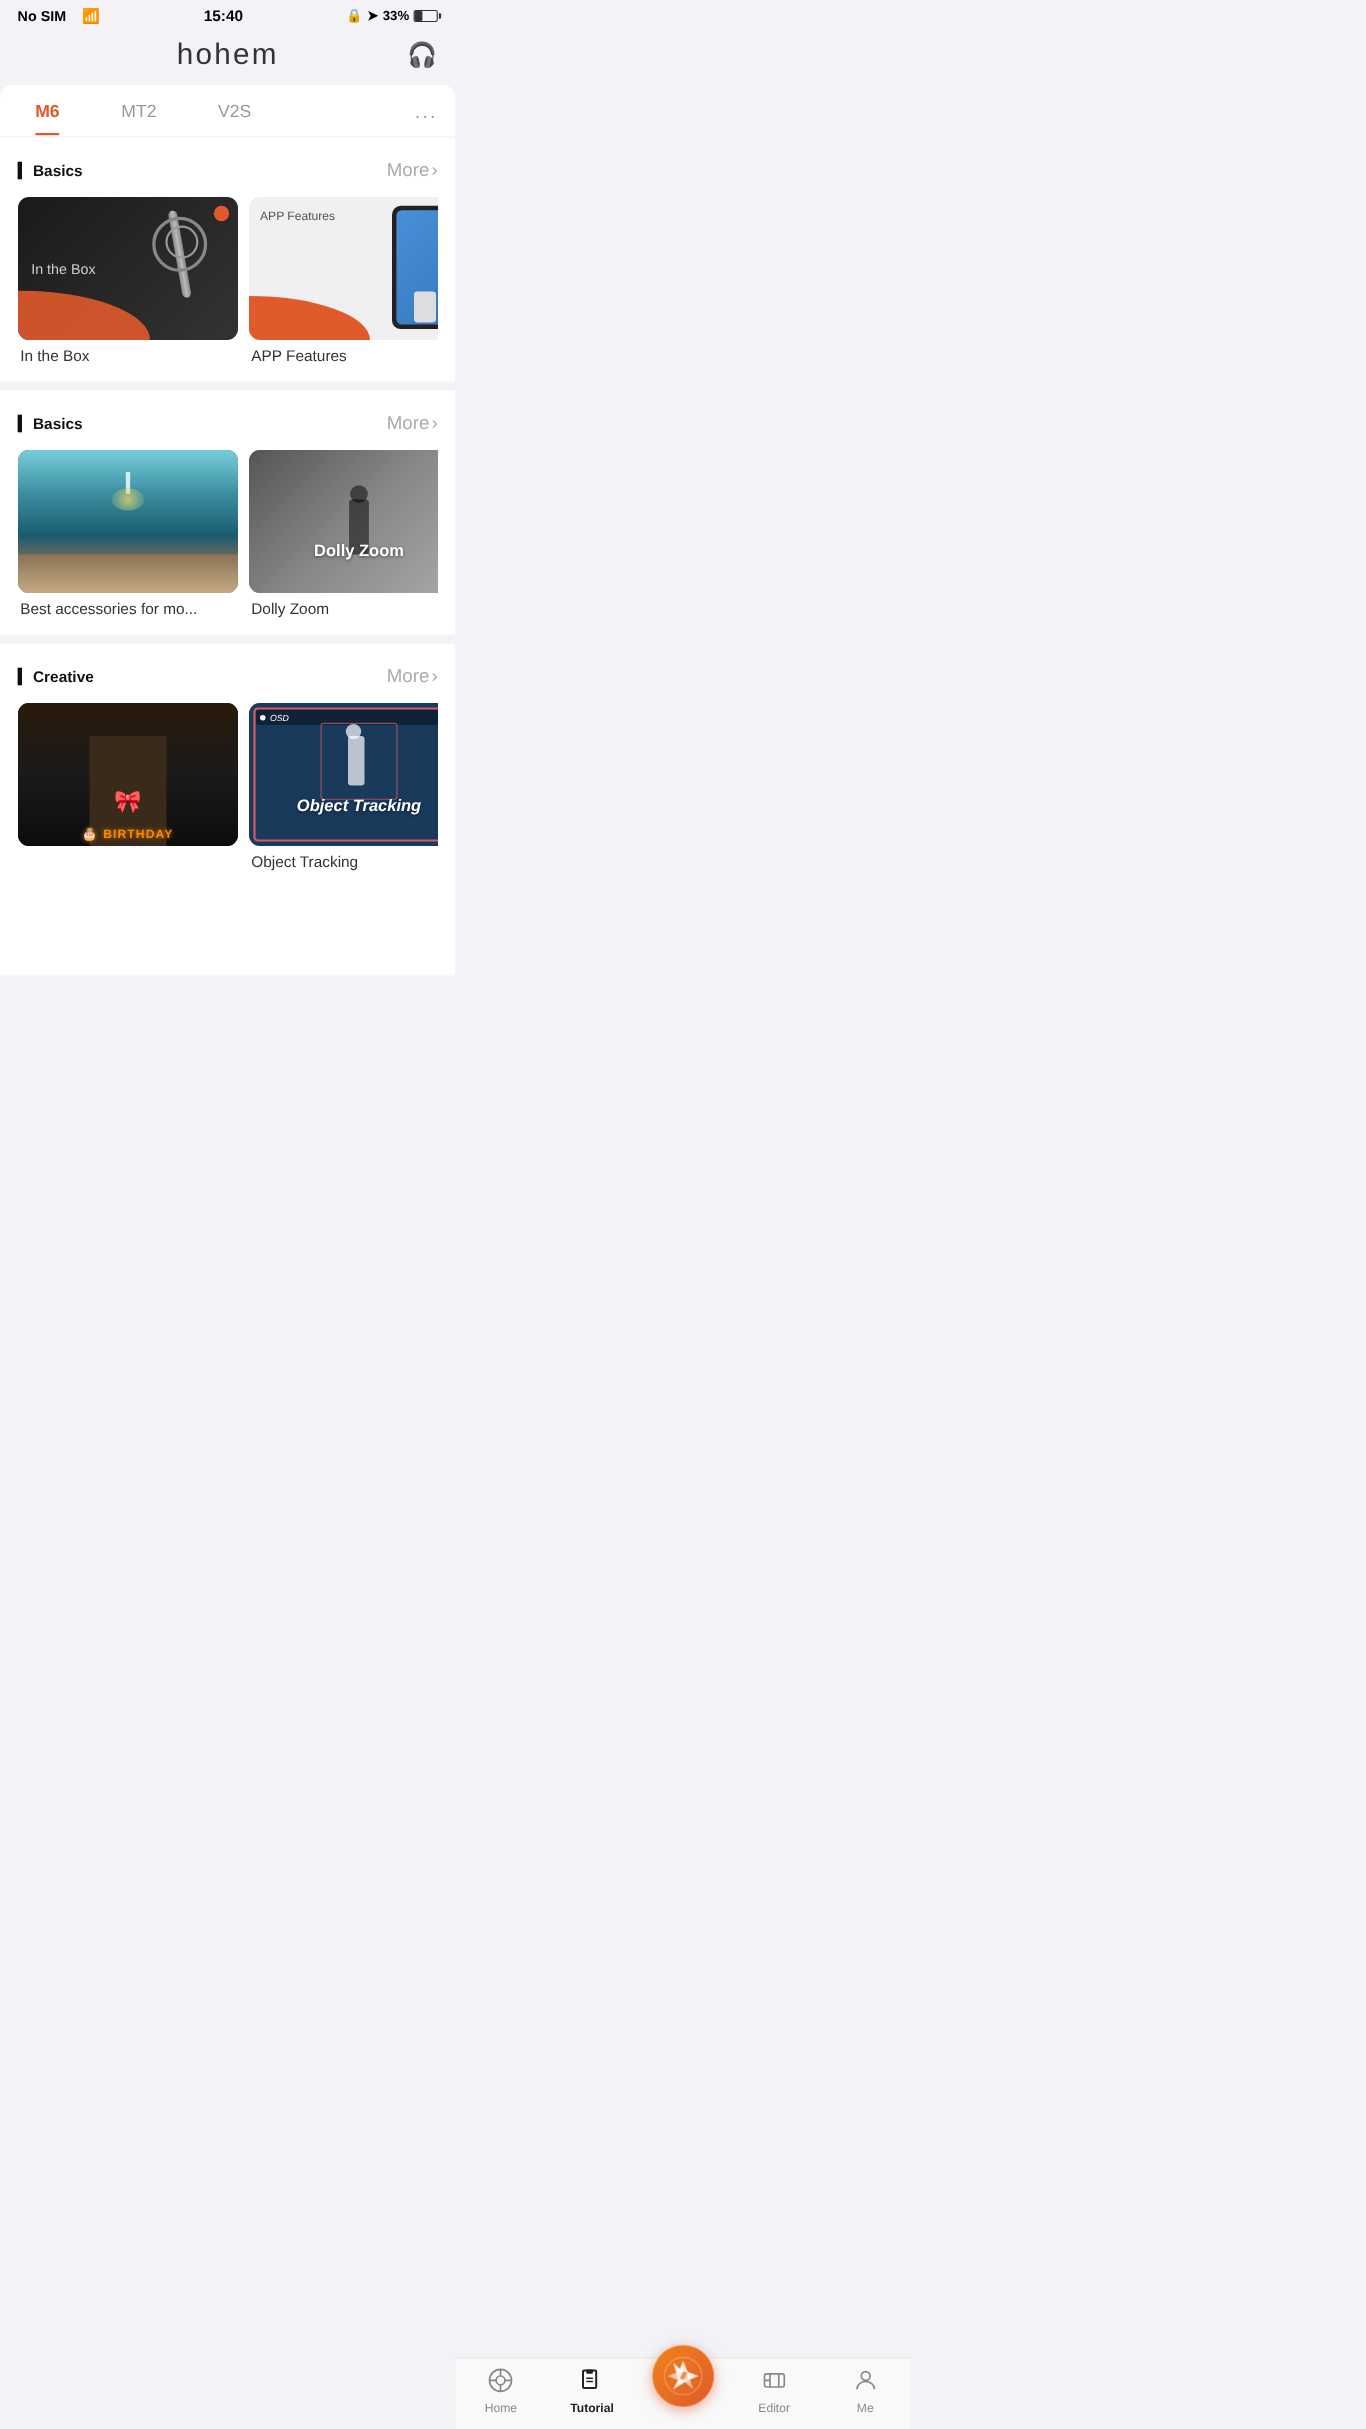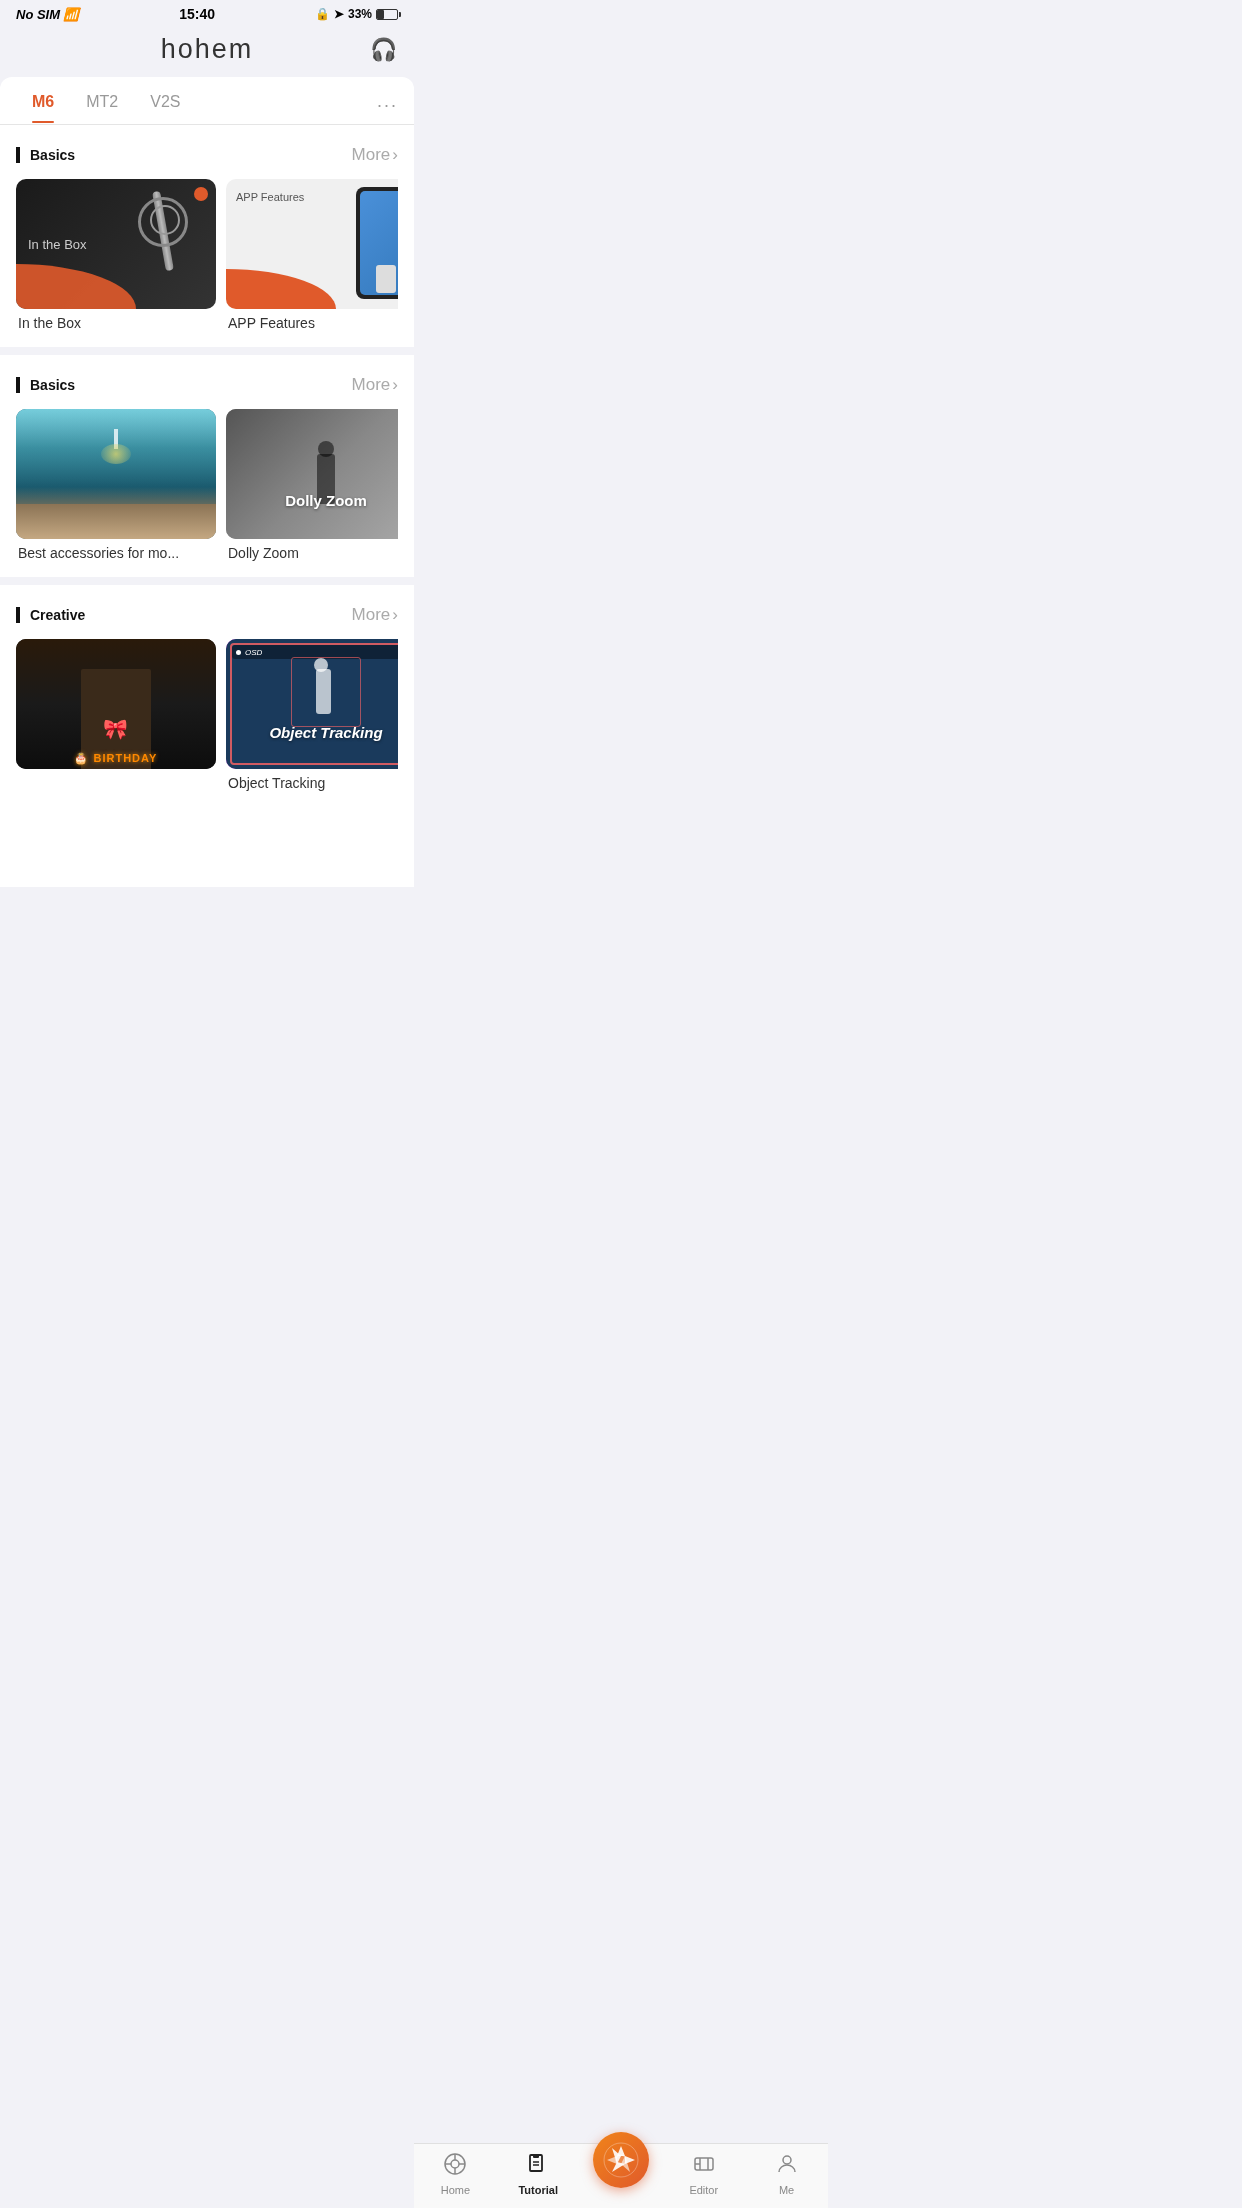--- a/index.html
+++ b/index.html
@@ -16,21 +16,21 @@
     
     .status-bar {
       display: flex;
       justify-content: space-between;
       align-items: center;
       padding: 6px 16px 4px;
       background: #f2f2f7;
       font-size: 13px;
       font-weight: 600;
     }
-    .status-left { display: flex; align-items: center; gap: 3px; font-style: italic; }
+    .status-left { display: flex; align-items: center; gap: 15px; }
     .status-center { font-size: 14px; font-weight: 600; }
     .status-right { display: flex; align-items: center; gap: 4px; font-size: 12px; }
     .battery-icon {
       width: 22px; height: 11px; border: 1.5px solid #333; border-radius: 2px; position: relative; display: inline-block;
     }
     .battery-icon::after {
       content: ''; position: absolute; right: -4px; top: 2.5px; width: 2px; height: 5px; background: #333; border-radius: 0 1px 1px 0;
     }
     .battery-fill {
       width: 33%; height: 100%; background: #333; border-radius: 1px;
@@ -54,20 +54,21 @@
 
     
     .tab-bar-top {
       display: flex;
       align-items: center;
       background: #fff;
       border-radius: 12px 12px 0 0;
       margin: 0 0 0 0;
       padding: 0 16px;
       border-bottom: 1px solid #e5e5e5;
+      gap: 24px;
     }
     .tab-item {
       padding: 14px 16px 12px;
       font-size: 16px;
       font-weight: 500;
       color: #999;
       cursor: pointer;
       position: relative;
     }
     .tab-item.active {

